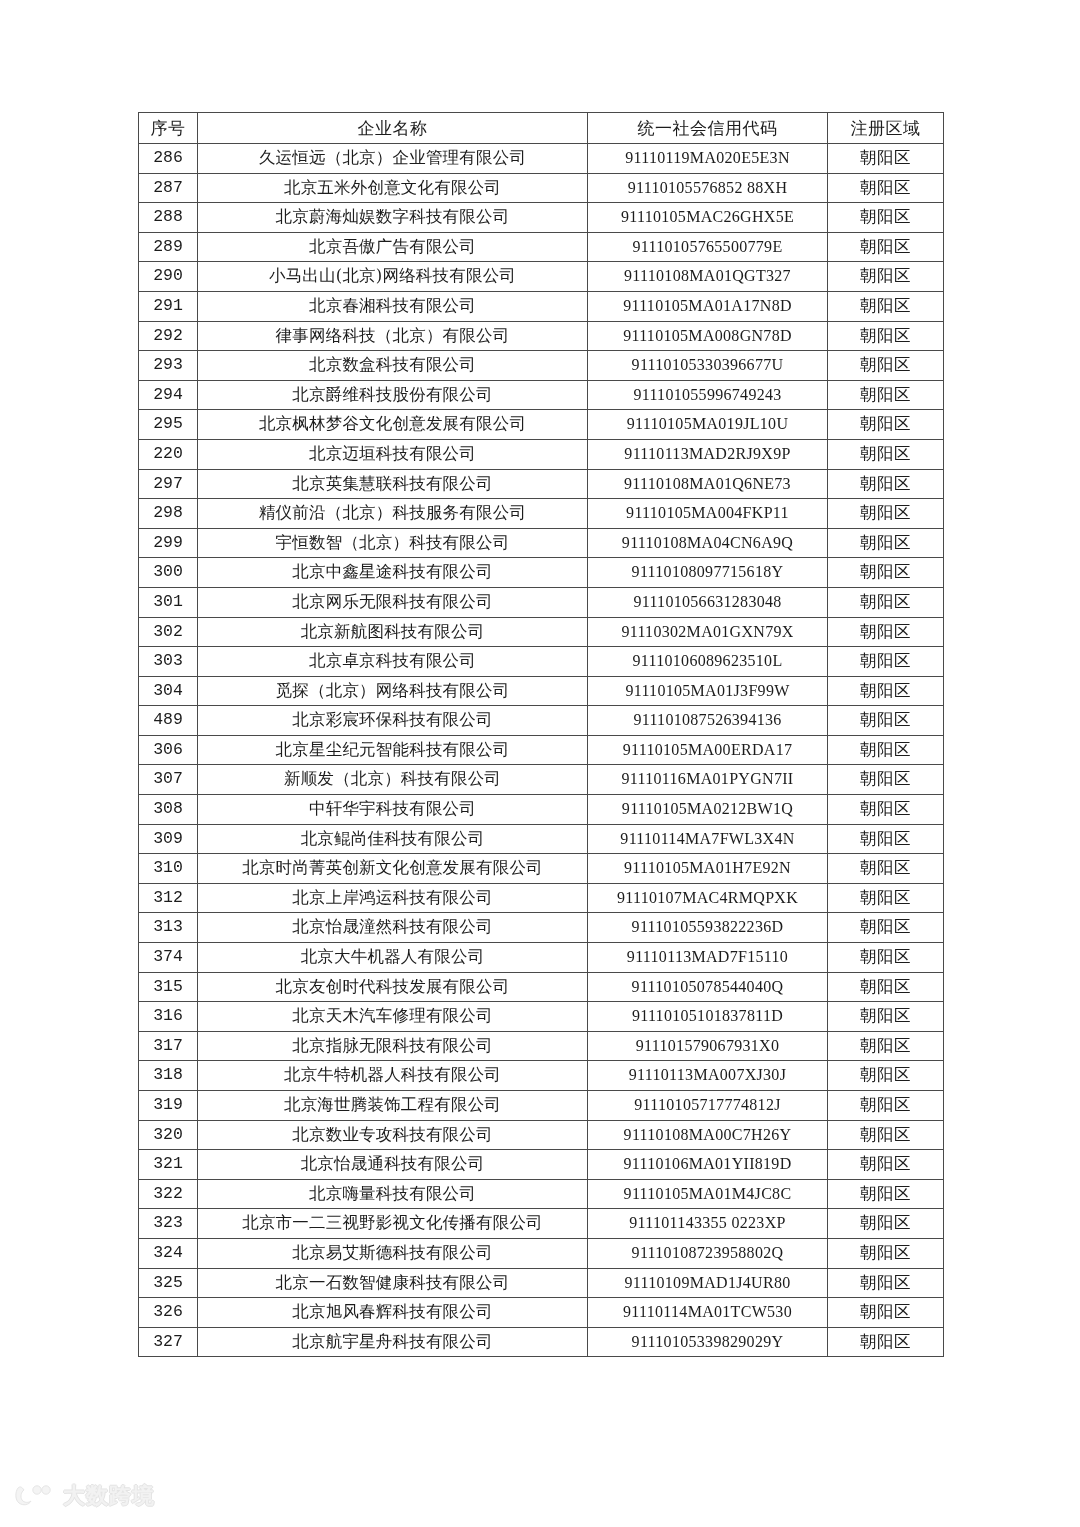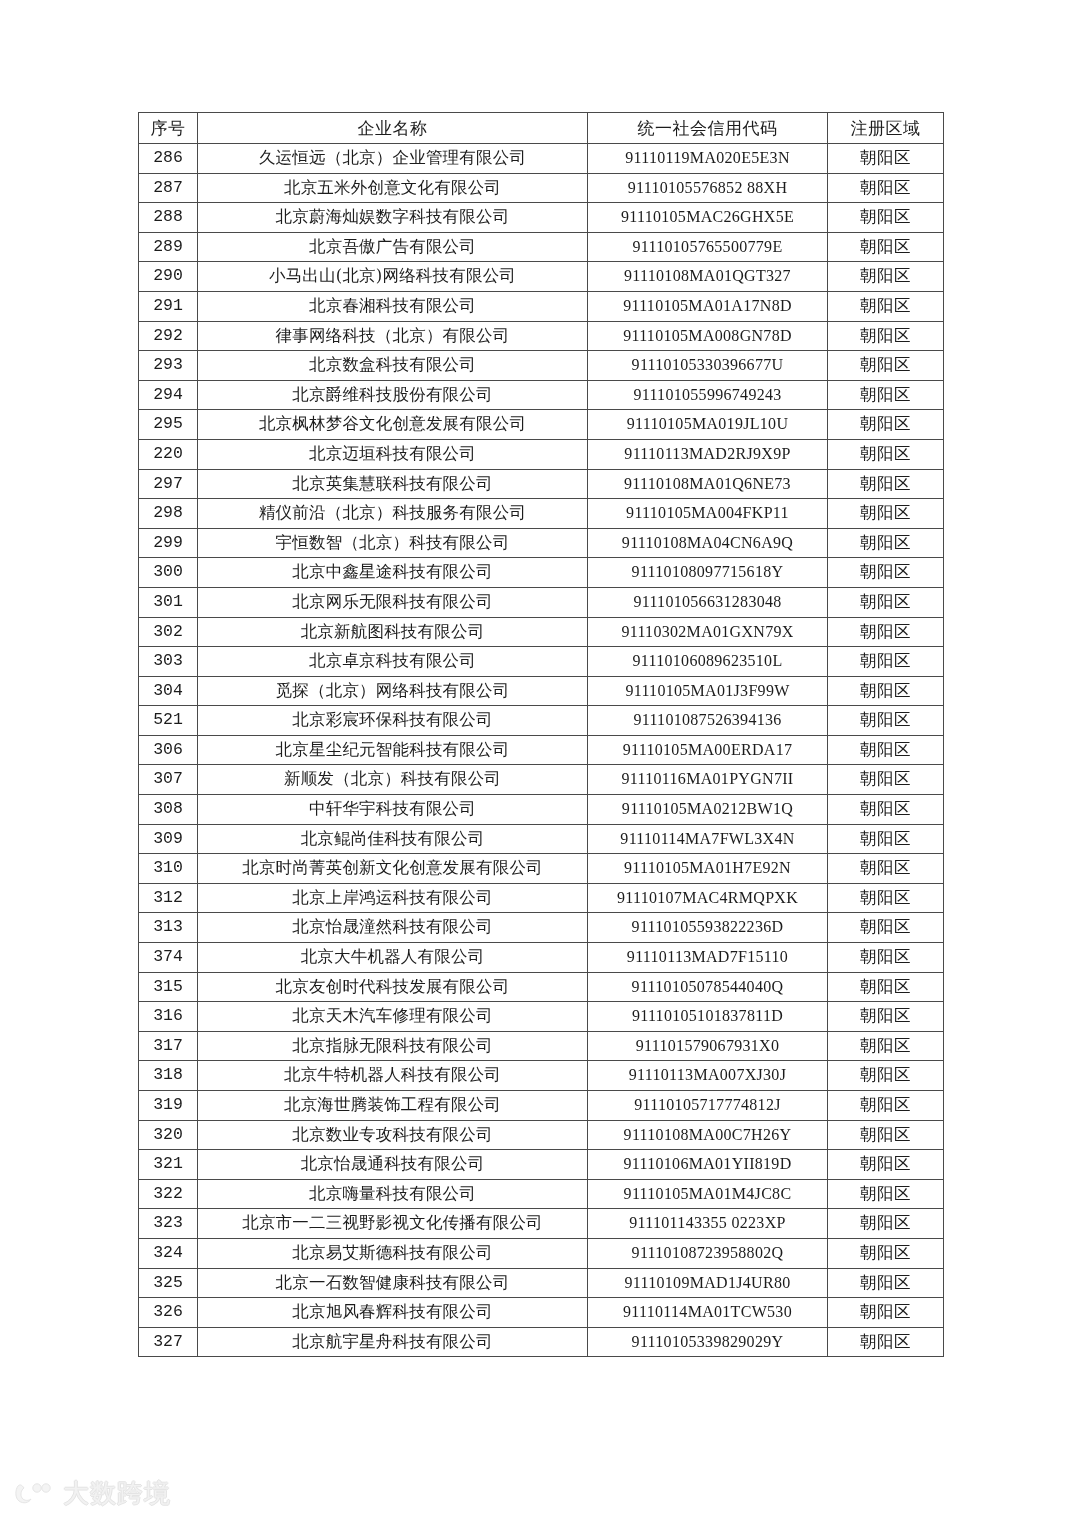--- a/index.html
+++ b/index.html
@@ -96,22 +96,22 @@
     user-select: none;
   }
   .watermark .wm-mark {
     width: 40px;
     height: 26px;
     position: relative;
     flex: 0 0 auto;
   }
   .watermark .wm-text {
     font-family: "DejaVu Sans", "Liberation Sans", sans-serif;
-    font-size: 26px;
-    font-weight: normal;
+    font-size: 22px;
+    font-weight: bold;
     color: #f2f2f2;
     letter-spacing: 1px;
     text-shadow:
       0 1px 0 #e4e4e4,
       1px 0 0 #e4e4e4,
       0 -1px 0 #e4e4e4,
       -1px 0 0 #e4e4e4;
   }
 </style>
 </head>
@@ -244,21 +244,21 @@
             <td class="code">91110106089623510L</td>
             <td class="area">朝阳区</td>
           </tr>
           <tr>
             <td class="seq">304</td>
             <td class="name">觅探（北京）网络科技有限公司</td>
             <td class="code">91110105MA01J3F99W</td>
             <td class="area">朝阳区</td>
           </tr>
           <tr>
-            <td class="seq">521</td>
+            <td class="seq">489</td>
             <td class="name">北京彩宸环保科技有限公司</td>
             <td class="code">911101087526394136</td>
             <td class="area">朝阳区</td>
           </tr>
           <tr>
             <td class="seq">306</td>
             <td class="name">北京星尘纪元智能科技有限公司</td>
             <td class="code">91110105MA00ERDA17</td>
             <td class="area">朝阳区</td>
           </tr>

